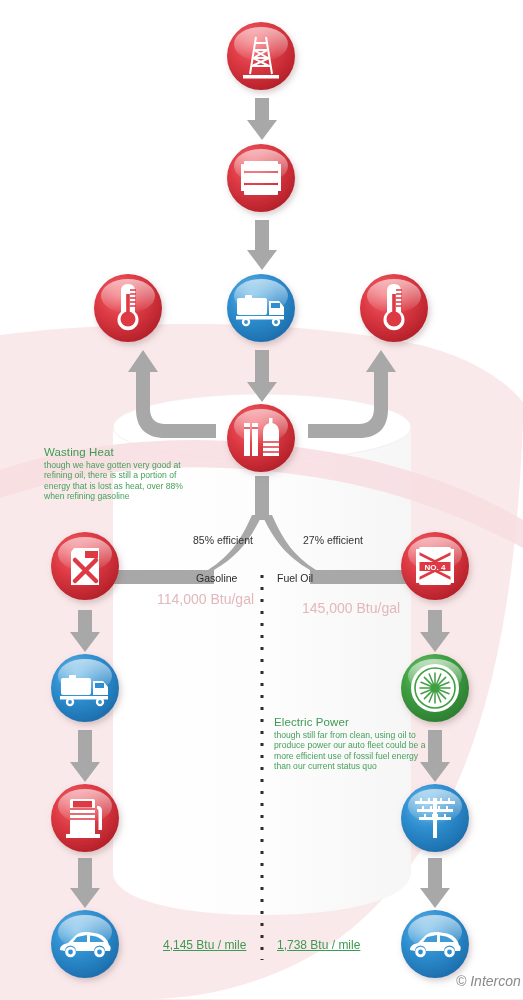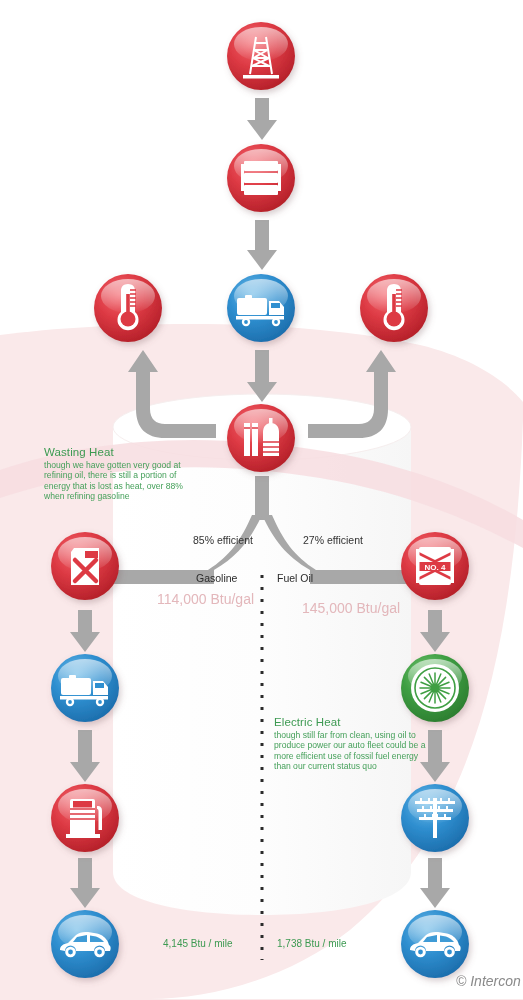--- a/index.html
+++ b/index.html
@@ -30,21 +30,21 @@
     margin-bottom:2px; letter-spacing:.1px;
   }
   .note p {
     font-size:8.6px; line-height:10.4px; font-weight:400; color:#45a05a;
   }
   .lbl {
     position:absolute; font-size:10.5px; color:#333333; white-space:nowrap;
   }
   .lbl-dark { color:#2b2b2b;text-align:right; }
   .btu { position:absolute; font-size:14px; color:#e3b7bb; white-space:nowrap;text-align:center; }
-  .btu-green { position:absolute; font-size:10px; color:#3d9a52; white-space:nowrap; }
+  .btu-green { position:absolute; font-size:12px; color:#3d9a52; white-space:nowrap;text-decoration:underline; }
   .credit {
     position:absolute; font-size:14px; color:#8a8a8a; white-space:nowrap;font-style:italic;
   }
 </style>
 </head>
 <body>
 
 <div id="stage">
 
   <svg class="bg-layer" width="523" height="1000" viewBox="0 0 523 1000">
@@ -372,21 +372,21 @@
   </div>
 
 
   <div class="note" style="left:44px;top:446px;width:150px;">
     <h3>Wasting Heat</h3>
     <p>though we have gotten very good at refining oil, there is still a portion of energy that is lost as heat, over 88% when refining gasoline</p>
   </div>
 
 
   <div class="note" style="left:274px;top:716px;width:152px;text-align:left;">
-    <h3>Electric Heat</h3>
+    <h3>Electric Power</h3>
     <p>though still far from clean, using oil to produce power our auto fleet could be a more efficient use of fossil fuel energy than our current status quo</p>
   </div>
 
   <div class="lbl" style="left:145px;top:534px;margin-left:48px;">85% efficient</div>
   <div class="lbl" style="left:303px;top:534px;">27% efficient</div>
 
   <div class="lbl lbl-dark" style="left:196px;top:572px;">Gasoline</div>
   <div class="lbl lbl-dark" style="left:277px;top:572px;">Fuel Oil</div>
 
   <div class="btu" style="left:157px;top:591px;">114,000 Btu/gal</div>

